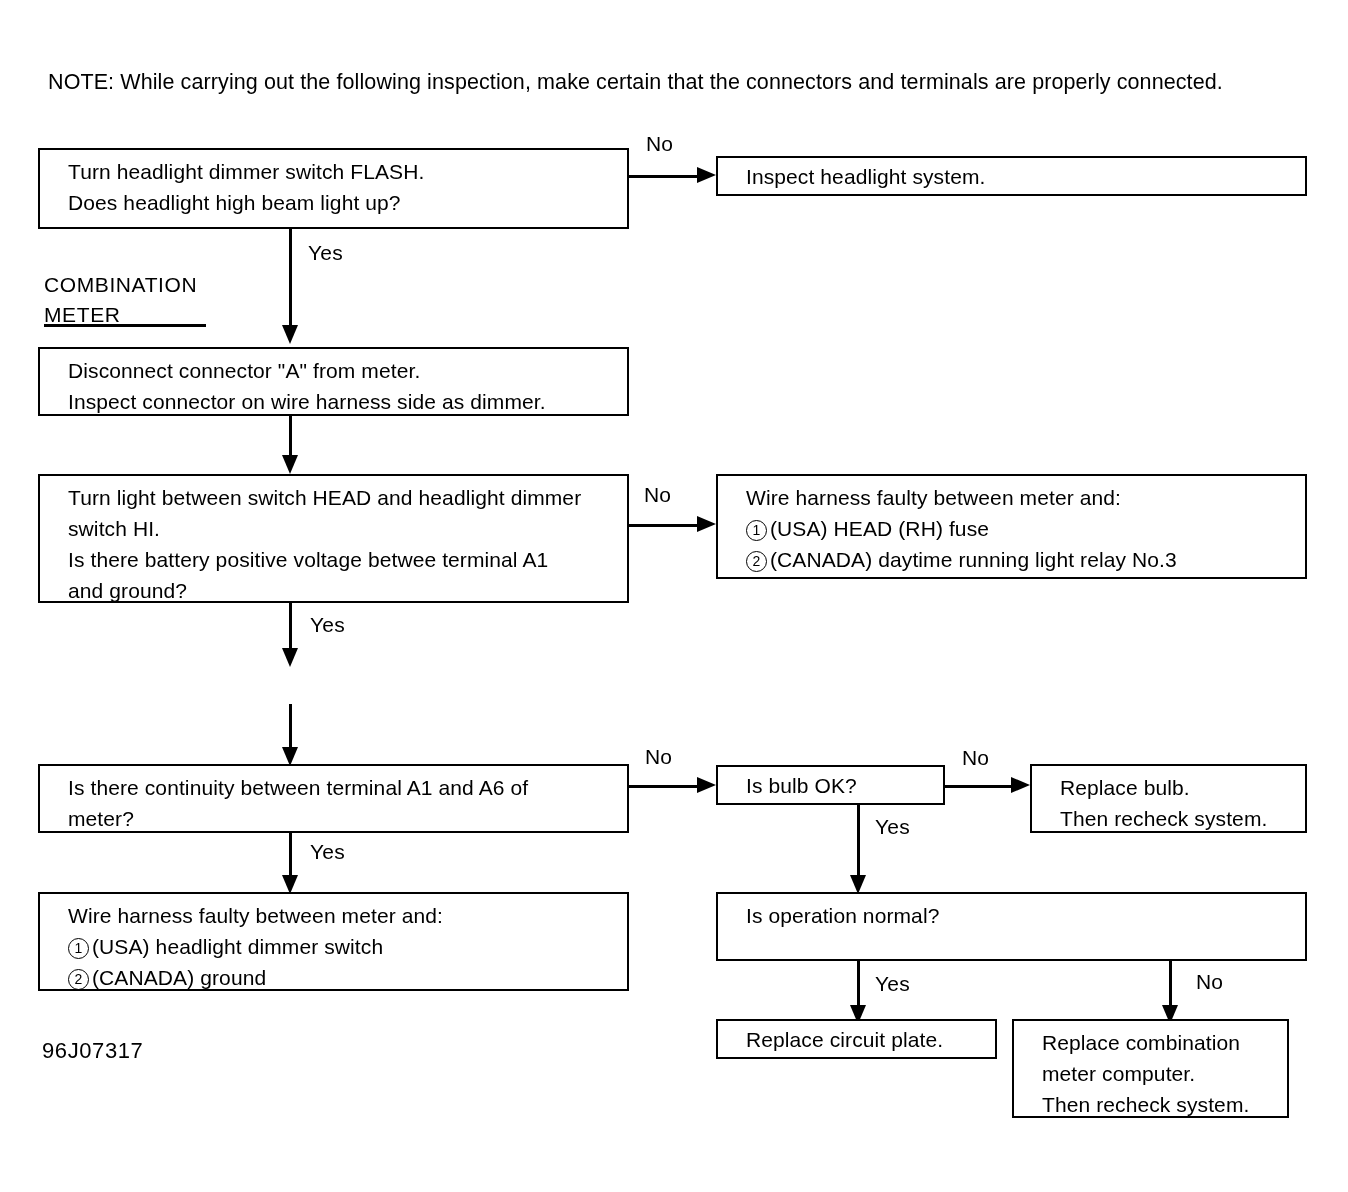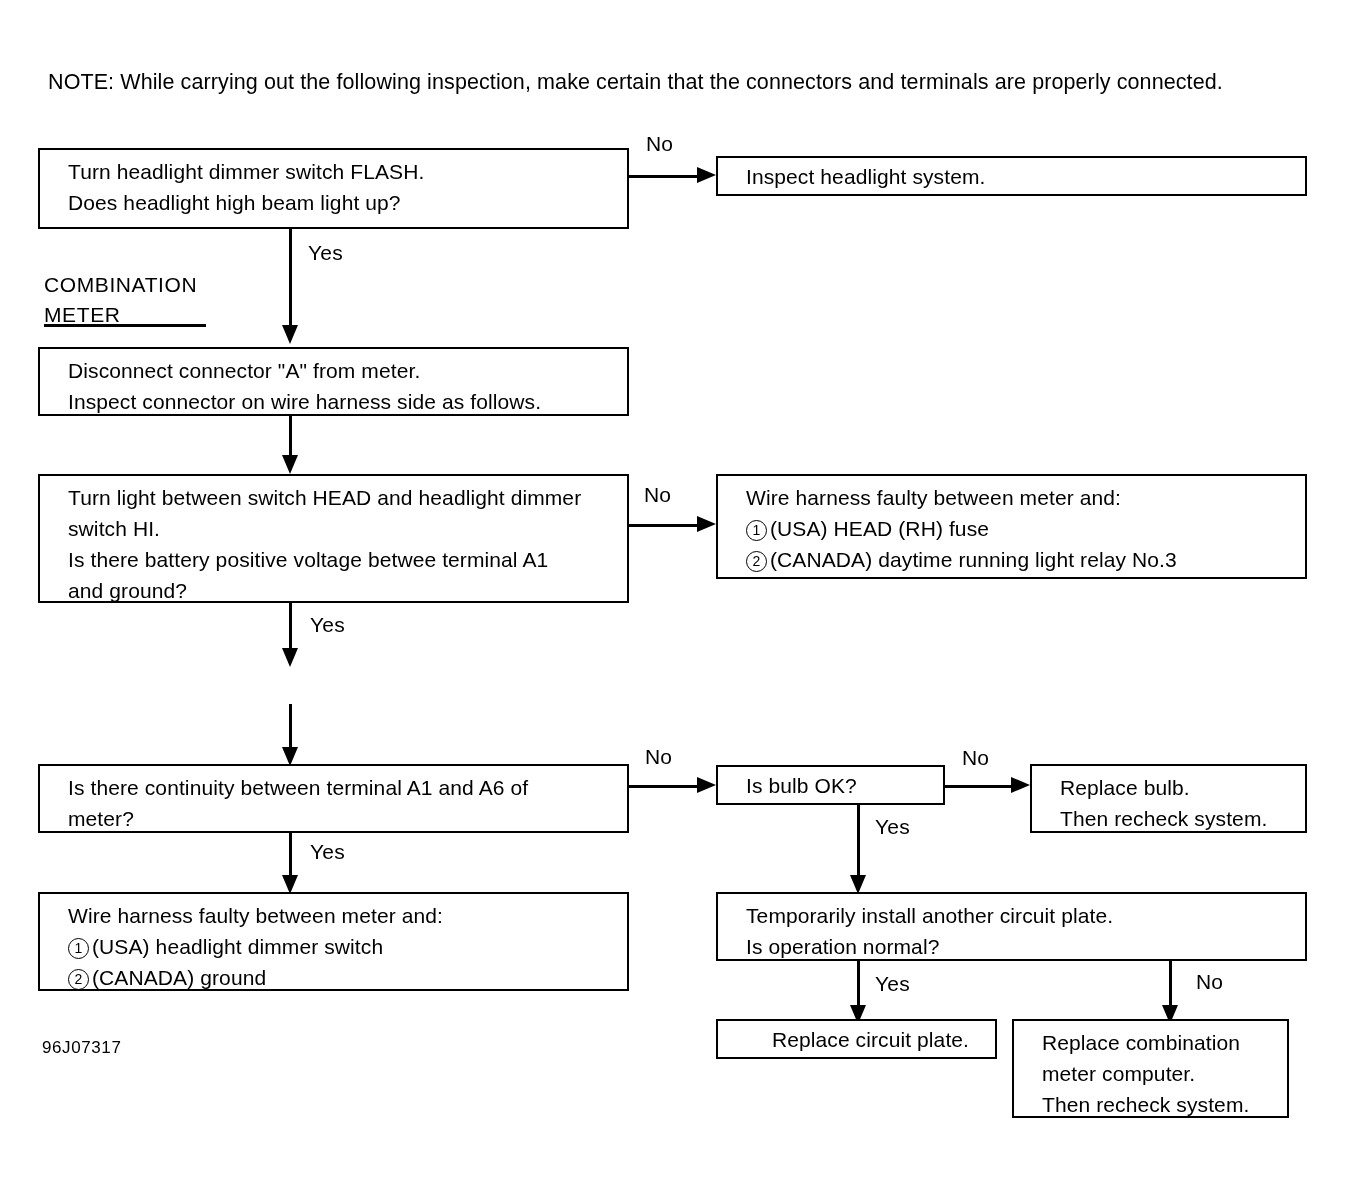--- a/index.html
+++ b/index.html
@@ -61,21 +61,21 @@
     line-height: 31px;
     letter-spacing: 0.6px;
   }
   .grouprule {
     position: absolute;
     background: #000;
     height: 3px;
   }
   .caption {
     position: absolute;
-    font-size: 17px;
+    font-size: 22px;
     letter-spacing: 0.6px;
   }
   .edgelabel {
     position: absolute;
     font-size: 21px;
     letter-spacing: 0.2px;
   }
   .vline {
     position: absolute;
     width: 2.5px;
@@ -126,21 +126,21 @@
   <div class="vline" style="left:289px; top:229px; height:102px;"></div>
   <div class="arrow-down" style="left:282px; top:325px;"></div>
   <div class="edgelabel" style="left:308px; top:241px;">Yes</div>
 
   <div class="grouplabel" style="left:44px; top:269px;">COMBINATION</div>
   <div class="grouplabel" style="left:44px; top:299px;">METER</div>
   <div class="grouprule" style="left:44px; top:324px; width:162px;"></div>
 
   <div class="box" style="left:38px; top:347px; width:591px; height:69px;">
     <span class="line">Disconnect connector "A" from meter.</span>
-    <span class="line">Inspect connector on wire harness side as follows.</span>
+    <span class="line">Inspect connector on wire harness side as dimmer.</span>
   </div>
 
   <div class="vline" style="left:289px; top:416px; height:48px;"></div>
   <div class="arrow-down" style="left:282px; top:455px;"></div>
 
   <div class="box" style="left:38px; top:474px; width:591px; height:129px;">
     <span class="line">Turn light between switch HEAD and headlight dimmer</span>
     <span class="line">switch HI.</span>
     <span class="line">Is there battery positive voltage betwee terminal A1</span>
     <span class="line">and ground?</span>
@@ -194,33 +194,32 @@
     <span class="line">Wire harness faulty between meter and:</span>
     <span class="line"><span class="num">1</span><span>(USA) headlight dimmer switch</span></span>
     <span class="line"><span class="num">2</span><span>(CANADA) ground</span></span>
   </div>
 
   <div class="vline" style="left:857px; top:805px; height:78px;"></div>
   <div class="arrow-down" style="left:850px; top:875px;"></div>
   <div class="edgelabel" style="left:875px; top:815px;">Yes</div>
 
   <div class="box" style="left:716px; top:892px; width:591px; height:69px;">
-    <span class="line">Temporarily install another circuit plate.</span>
     <span class="line">Is operation normal?</span>
   </div>
 
   <div class="vline" style="left:857px; top:961px; height:55px;"></div>
   <div class="arrow-down" style="left:850px; top:1005px;"></div>
   <div class="edgelabel" style="left:875px; top:972px;">Yes</div>
 
   <div class="vline" style="left:1169px; top:961px; height:55px;"></div>
   <div class="arrow-down" style="left:1162px; top:1005px;"></div>
   <div class="edgelabel" style="left:1196px; top:970px;">No</div>
 
-  <div class="box" style="left:716px; top:1019px; width:281px; height:40px; padding-top:3px;text-align:center;">
+  <div class="box" style="left:716px; top:1019px; width:281px; height:40px; padding-top:3px;">
     <span class="line">Replace circuit plate.</span>
   </div>
 
   <div class="box" style="left:1012px; top:1019px; width:277px; height:99px;">
     <span class="line">Replace combination</span>
     <span class="line">meter computer.</span>
     <span class="line">Then recheck system.</span>
   </div>
 
   <div class="caption" style="left:42px; top:1038px;">96J07317</div>

